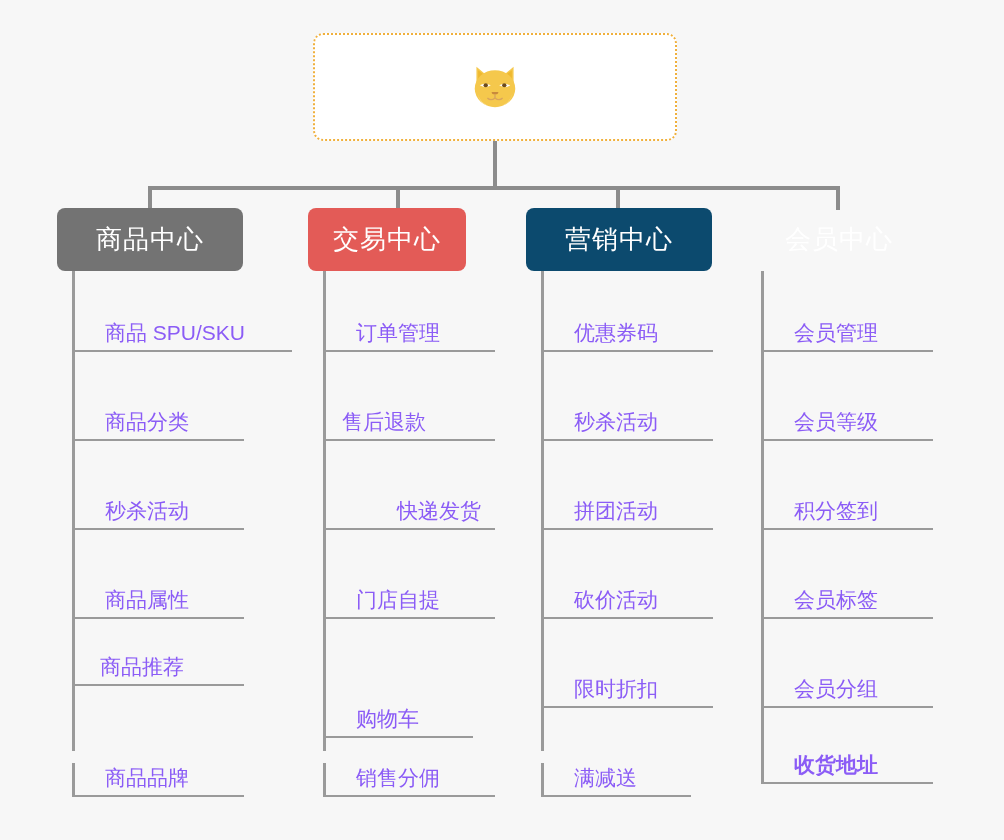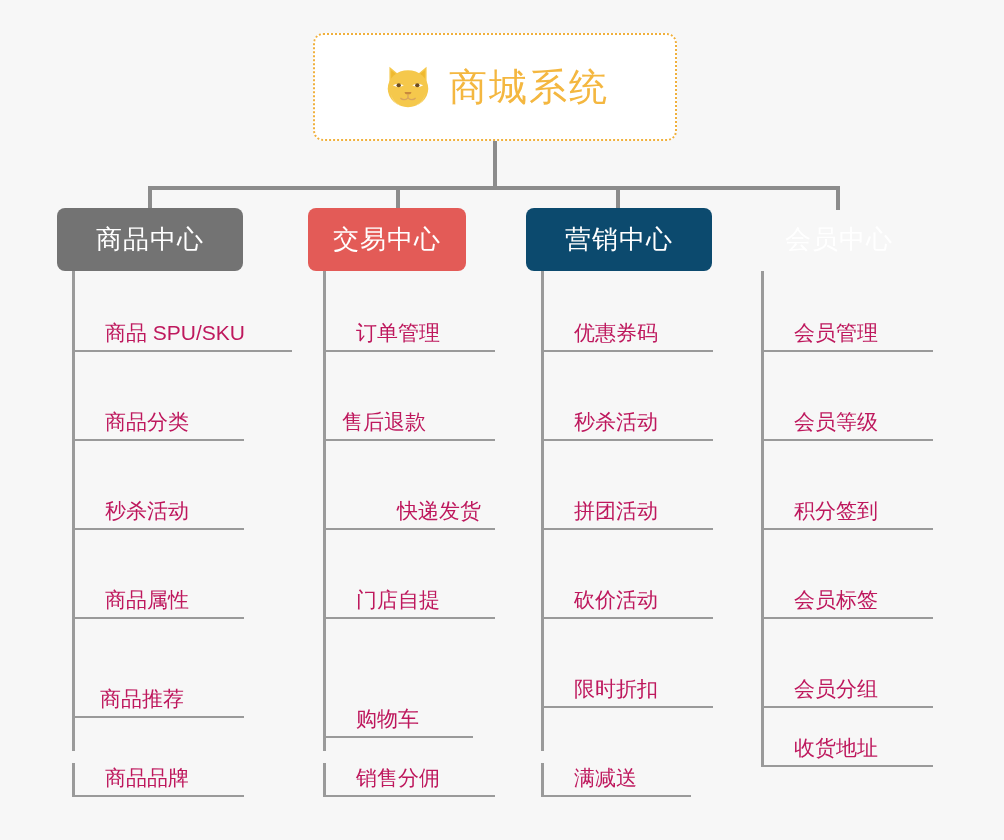--- a/index.html
+++ b/index.html
@@ -91,21 +91,21 @@
     padding: 0 0 6px 30px;
     border-bottom: 2px solid #9a9a9a;
     border-left: 3px solid #9a9a9a;
     height: 34px;
     display: flex;
     align-items: flex-end;
     white-space: nowrap;
   }
   .leaf-label {
     font-size: 21px;
-    color: #be185d;
+    color: #8b5cf6;
     line-height: 1.1;
     white-space: nowrap;
     padding-right: 14px;
   }
 </style>
 </head>
 <body>
 
 <div id="chart">
 
@@ -120,21 +120,20 @@
       <path d="M11 36 a21 20 0 0 0 42 0 c0 11 -9 20 -21 20 s-21 -9 -21 -20Z" fill="#fdf6e0"></path>
       <path d="M14 30 q6 -4 13 0 q-6 4 -13 0Z" fill="#ffffff"></path>
       <path d="M37 30 q6 -4 13 0 q-6 4 -13 0Z" fill="#ffffff"></path>
       <ellipse cx="21" cy="30" rx="2.6" ry="2.4" fill="#6b4a1e"></ellipse>
       <ellipse cx="43" cy="30" rx="2.6" ry="2.4" fill="#6b4a1e"></ellipse>
       <path d="M32 38 m-4 0 a4 3 0 0 0 8 0 Z" fill="#c98a3c"></path>
       <path d="M32 41 L32 45" stroke="#d9a45c" stroke-width="1.6" fill="none"></path>
       <path d="M32 45 q-5 4 -9 0" stroke="#d9a45c" stroke-width="1.6" fill="none"></path>
       <path d="M32 45 q5 4 9 0" stroke="#d9a45c" stroke-width="1.6" fill="none"></path>
     </svg>
-    <span class="root-title">商城系统</span>
   </div>
 
   <div class="conn conn-v" style="left:493px; top:141px; width:4px; height:47px;"></div>
   <div class="conn conn-h" style="left:148px; top:186px; width:692px; height:4px;"></div>
   <div class="conn conn-v" style="left:148px; top:186px; height:24px;"></div>
   <div class="conn conn-v" style="left:396px; top:186px; height:24px;"></div>
   <div class="conn conn-v" style="left:616px; top:186px; height:24px;"></div>
   <div class="conn conn-v" style="left:836px; top:186px; height:24px;"></div>
 
   <div class="column" style="left:57px;">
@@ -147,21 +146,21 @@
       </div>
     <div class="leaf" style="top:199px; width:172px;">
         <span class="leaf-label">商品分类</span>
       </div>
     <div class="leaf" style="top:288px; width:172px;">
         <span class="leaf-label">秒杀活动</span>
       </div>
     <div class="leaf" style="top:377px; width:172px;">
         <span class="leaf-label">商品属性</span>
       </div>
-    <div class="leaf" style="top:476px; width:172px;padding-left:25px;">
+    <div class="leaf" style="top:444px; width:172px;padding-left:25px;">
         <span class="leaf-label">商品推荐</span>
       </div>
     <div class="leaf" style="top:555px; width:172px;">
         <span class="leaf-label">商品品牌</span>
       </div>
   </div>
 
   <div class="column" style="left:308px;">
     <div class="cat-box" style="width: 158px; background: rgb(227, 91, 87);">
       <span>交易中心</span>
@@ -225,18 +224,18 @@
       </div>
     <div class="leaf" style="top:288px; width:172px;">
         <span class="leaf-label">积分签到</span>
       </div>
     <div class="leaf" style="top:377px; width:172px;">
         <span class="leaf-label">会员标签</span>
       </div>
     <div class="leaf" style="top:466px; width:172px;">
         <span class="leaf-label">会员分组</span>
       </div>
-    <div class="leaf" style="top:525px; width:172px;">
+    <div class="leaf" style="top:542px; width:172px;font-weight:bold;">
         <span class="leaf-label">收货地址</span>
       </div>
   </div>
 
 </div>
 
 </body></html>

